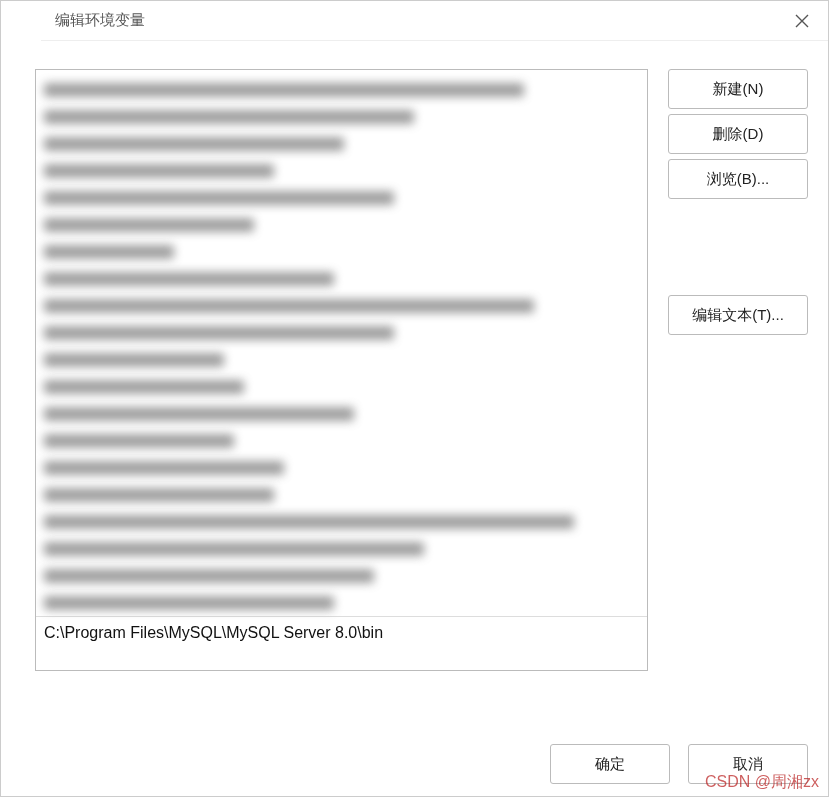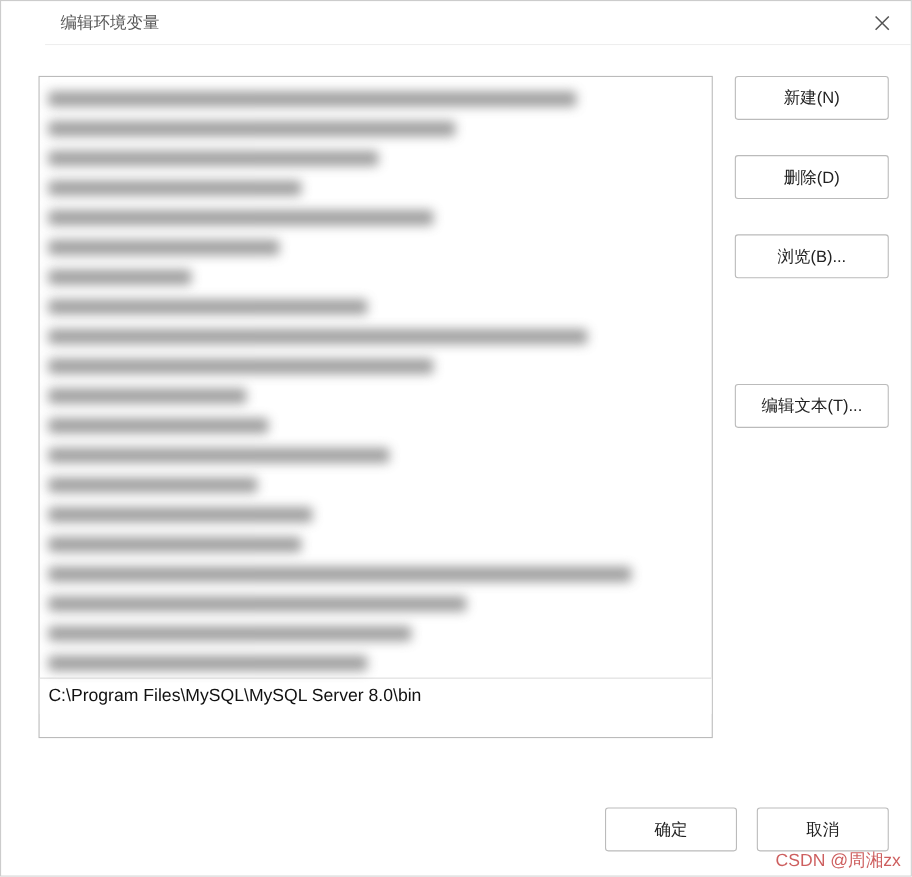--- a/index.html
+++ b/index.html
@@ -84,37 +84,37 @@
       align-items: center;
       background: #fff;
       border-top: 1px solid #ddd;
     }
     .side-buttons {
       width: 140px;
       display: flex;
       flex-direction: column;
       gap: 16px;
     }
-    .side-group { display: flex; flex-direction: column; gap: 32px; }
+    .side-group { display: flex; flex-direction: column; gap: 5px; }
     .spacer-sm { height: 14px; }
     .spacer-md { height: 18px; }
     .btn {
       height: 40px;
       border: 1px solid #bbb;
       background: #fff;
       font-size: 15px;
       color: #222;
       cursor: pointer;
       display: flex;
       align-items: center;
       justify-content: center;
       border-radius: 3px;
     }
     .footer {
-      padding: 10px 20px 22px 20px;
+      padding: 10px 20px 12px 20px;
       display: flex;
       justify-content: flex-end;
       gap: 18px;
     }
     .footer .btn { width: 120px; }
     .watermark {
       position: absolute;
       right: 10px;
       bottom: 4px;
       font-size: 16px;

